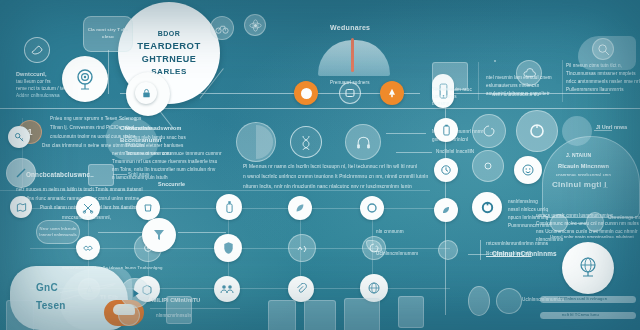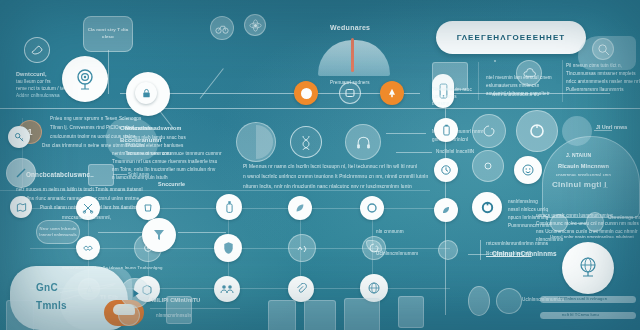--- a/index.html
+++ b/index.html
@@ -128,24 +128,27 @@
   <div class="vlink" style="left:300px;top:200px;height:96px;opacity:.5;"></div>
   <div class="vlink" style="left:372px;top:200px;height:96px;opacity:.5;"></div>
 
   <div class="link" style="left:150px;top:98px;width:38px;transform:rotate(52deg);"></div>
   <div class="link" style="left:200px;top:98px;width:38px;transform:rotate(-52deg);"></div>
   <div class="link" style="left:60px;top:300px;width:56px;transform:rotate(-16deg);"></div>
   <div class="link" style="left:60px;top:292px;width:56px;transform:rotate(-9deg);"></div>
   <div class="link" style="left:98px;top:232px;width:44px;"></div>
   <div class="link" style="left:178px;top:232px;width:48px;"></div>
 
-
-  <div id="banner">
-    <span>ΓΛΕΕΓΕНΛΓОΕΕΕННЕΤ</span>
-  </div>
+  <div id="title-circle">
+    <div class="tc1">BDOR</div>
+    <div class="tc2">TEARDEROT</div>
+    <div class="tc3">GHTRNEUE</div>
+    <div class="tc4">SARLES</div>
+  </div>
+
 
   <div class="node ring" style="left:24px;top:37px;width:26px;height:26px;">
     <svg width="14" height="14" viewBox="0 0 14 14">
         <path d="M2 9c3-1 4-5 7-6 1 2 3 2 3 4-1 2-4 4-7 4-1 0-3-1-3-2z" fill="none" stroke="#e3f2f6" stroke-width="1"></path>
       </svg>
   </div>
   <div class="tx b" style="left:16px;top:70px;font-size:5.5px;">Dwntccunl,</div>
   <div class="tx" style="left:16px;top:78px;">tau lleum cor frs</div>
   <div class="tx" style="left:16px;top:85px;">reme nct ts tcutum / tetrius tummess</div>
   <div class="tx" style="left:16px;top:92px;color:#bfe3ec;">Addrır cnlhnulcnwsa</div>
@@ -488,21 +491,21 @@
   </div>
   <div class="node white" style="left:142px;top:218px;width:34px;height:34px;">
     <svg width="16" height="16" viewBox="0 0 16 16">
         <path d="M3 3h10l-4 5v5l-2-1V8z" fill="#4d95ad" opacity=".85"></path>
       </svg>
   </div>
 
   <div id="blob-shade"></div>
   <div id="blob"></div>
   <div class="hd" style="left:36px;top:282px;font-size:10px;color:#2b7f96;opacity:.85;">GnC</div>
-  <div class="hd" style="left:36px;top:300px;font-size:10px;color:#2b7f96;opacity:.85;">Tmnls</div>
+  <div class="hd" style="left:36px;top:300px;font-size:10px;color:#2b7f96;opacity:.85;">Tesen</div>
   <div id="blob-orange"></div>
   <div class="node ghost" style="left:120px;top:278px;width:30px;height:30px;background:rgba(226,241,245,.48);">
     <svg width="13" height="13" viewBox="0 0 12 12">
         <path d="M4 2.6l5 3.4-5 3.4z" fill="#2f7f9a"></path>
       </svg>
   </div>
   <div class="tx" style="left:62px;top:265px;font-size:4.4px;">nnmcnnunlln nnlsnnlln trlnucn lnunn Tnolsnnlgng</div>
 
   <div class="tx" style="left:62px;top:214px;">mnccsunlnuncnnsnnnl,</div>
   <div class="tx" style="left:376px;top:228px;">nln cnnnunm</div>

